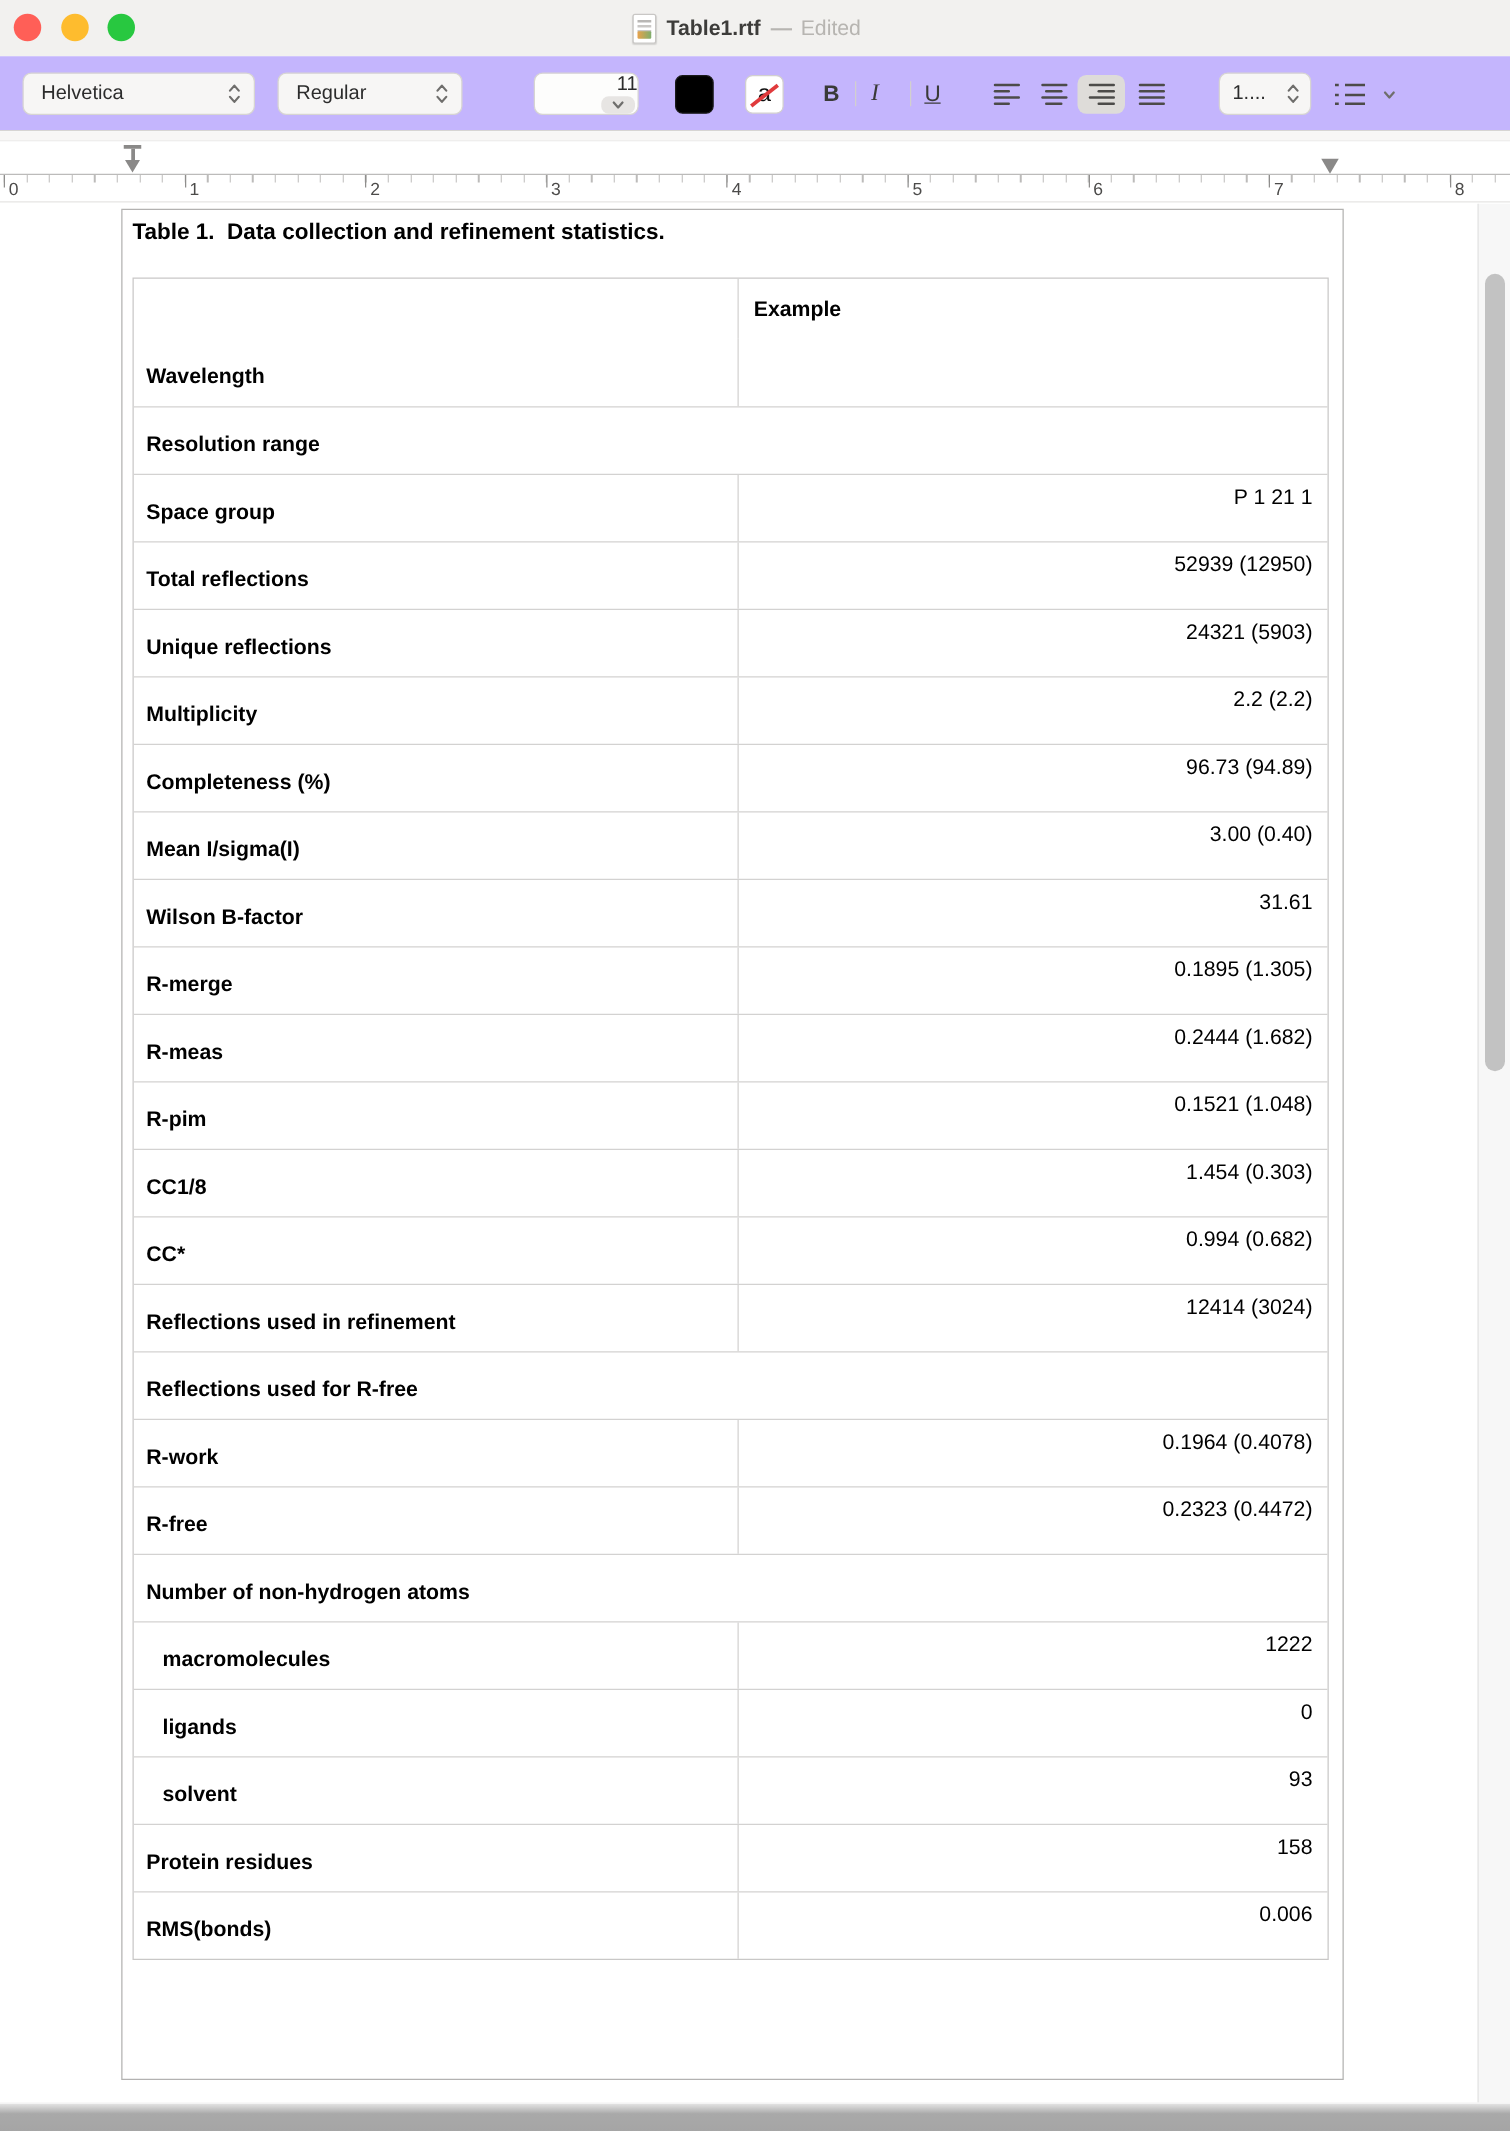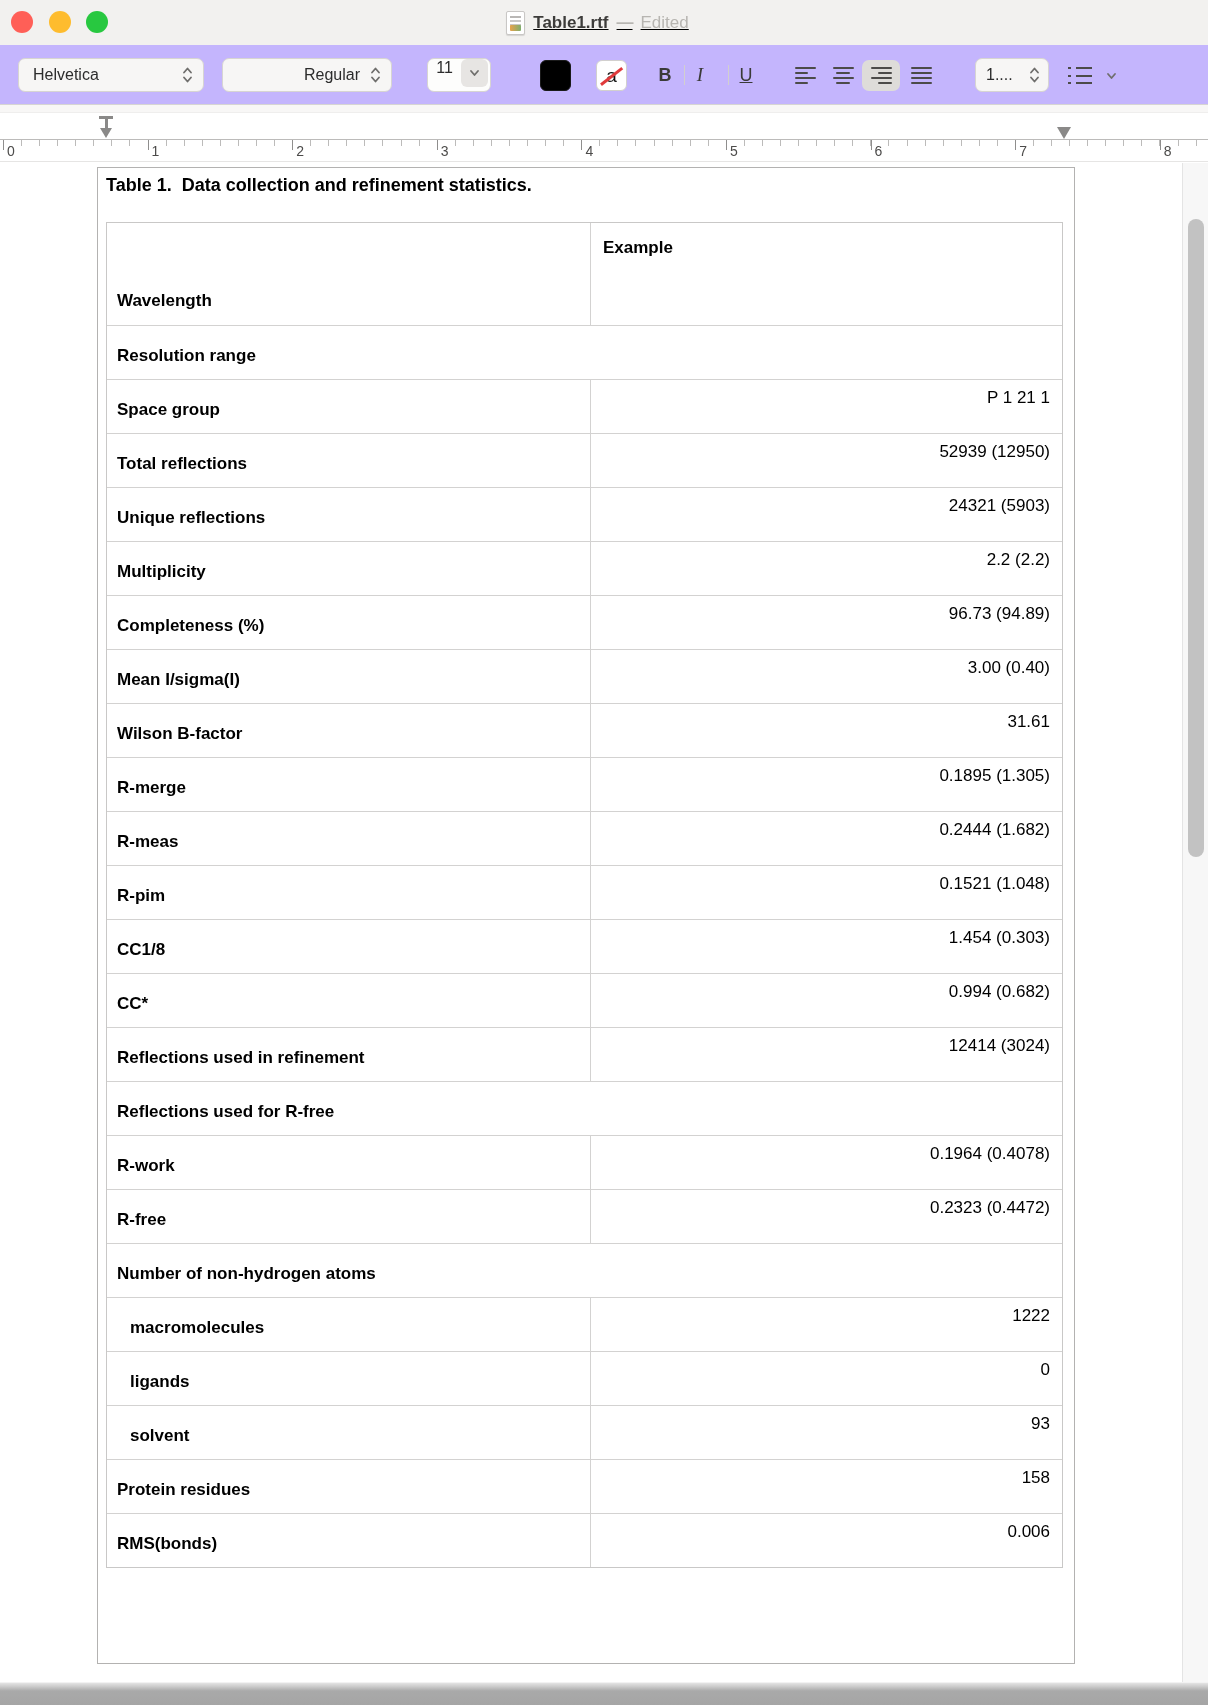--- a/index.html
+++ b/index.html
@@ -16,21 +16,21 @@
   .titlebar {
     position: absolute; left:0; top:0; width:1208px; height:45px;
     background:#f2f1ef;
   }
   .traffic { position:absolute; top:11px; width:22px; height:22px; border-radius:50%; }
   .t-red    { left:11px;  background:#ff5f57; }
   .t-yellow { left:49px;  background:#febc2e; }
   .t-green  { left:86px;  background:#28c840; }
   .title-group {
     position:absolute; left:0; right:13px; top:0; height:45px;
-    display:flex; align-items:center; justify-content:center; gap:8px;text-decoration:underline;
+    display:flex; align-items:center; justify-content:center; gap:8px;
   }
   .doc-icon {
     width:19px; height:24px; background:#fff;
     border:1px solid #c9c7c5; border-radius:2px; position:relative;
     box-shadow:0 1px 1px rgba(0,0,0,.12);
   }
   .doc-icon:before { content:""; position:absolute; left:3px; top:4px; width:11px; height:2px; background:#b9b7b5; box-shadow:0 4px 0 #c9c7c5, 0 8px 0 #c9c7c5; }
   .doc-icon:after  { content:""; position:absolute; left:3px; bottom:3px; width:11px; height:6px; background:linear-gradient(90deg,#e8a24b,#7fae6c); border-radius:1px; }
   .win-title { font-size:17px; font-weight:700; color:#3d3c3a; }
   .win-sep, .win-status { font-size:17px; color:#b7b5b1; font-weight:400; }
@@ -44,25 +44,25 @@
   .tb-select {
     position:absolute; top:13px; height:34px;
     background:#f7f6f5; border:1px solid #d7d5d2; border-radius:7px;
     display:flex; align-items:center; padding:0 10px 0 14px;
     font-size:16px; color:#2c2c2c;
   }
   .tb-select .grow { flex:1; }
   .updown { width:11px; height:18px; margin-left:10px; }
   .updown polyline { fill:none; stroke:#6f6e6c; stroke-width:1.8; stroke-linecap:round; stroke-linejoin:round; }
   .sel-font  { left:18px;  width:186px; }
-  .sel-style { left:222px; width:170px;text-align:right; }
+  .sel-style { left:222px; width:148px; }
   .size-ctl {
-    position:absolute; left:427px; top:13px; width:64px; height:34px;
+    position:absolute; left:427px; top:13px; width:84px; height:34px;
     background:#fdfdfc; border:1px solid #d7d5d2; border-radius:7px;
-    display:flex; align-items:flex-start;
+    display:flex; align-items:flex-end;flex-direction:column;
   }
   .size-val { flex:1; text-align:center; font-size:16px; color:#2c2c2c; }
   .size-drop {
     width:27px; height:28px; margin-right:2px; border-radius:6px;
     background:#e7e5e3; display:flex; align-items:center; justify-content:center;
   }
   .chev-down { width:11px; height:8px; }
   .chev-down polyline { fill:none; stroke:#6f6e6c; stroke-width:1.8; stroke-linecap:round; stroke-linejoin:round; }
 
   .color-well {

